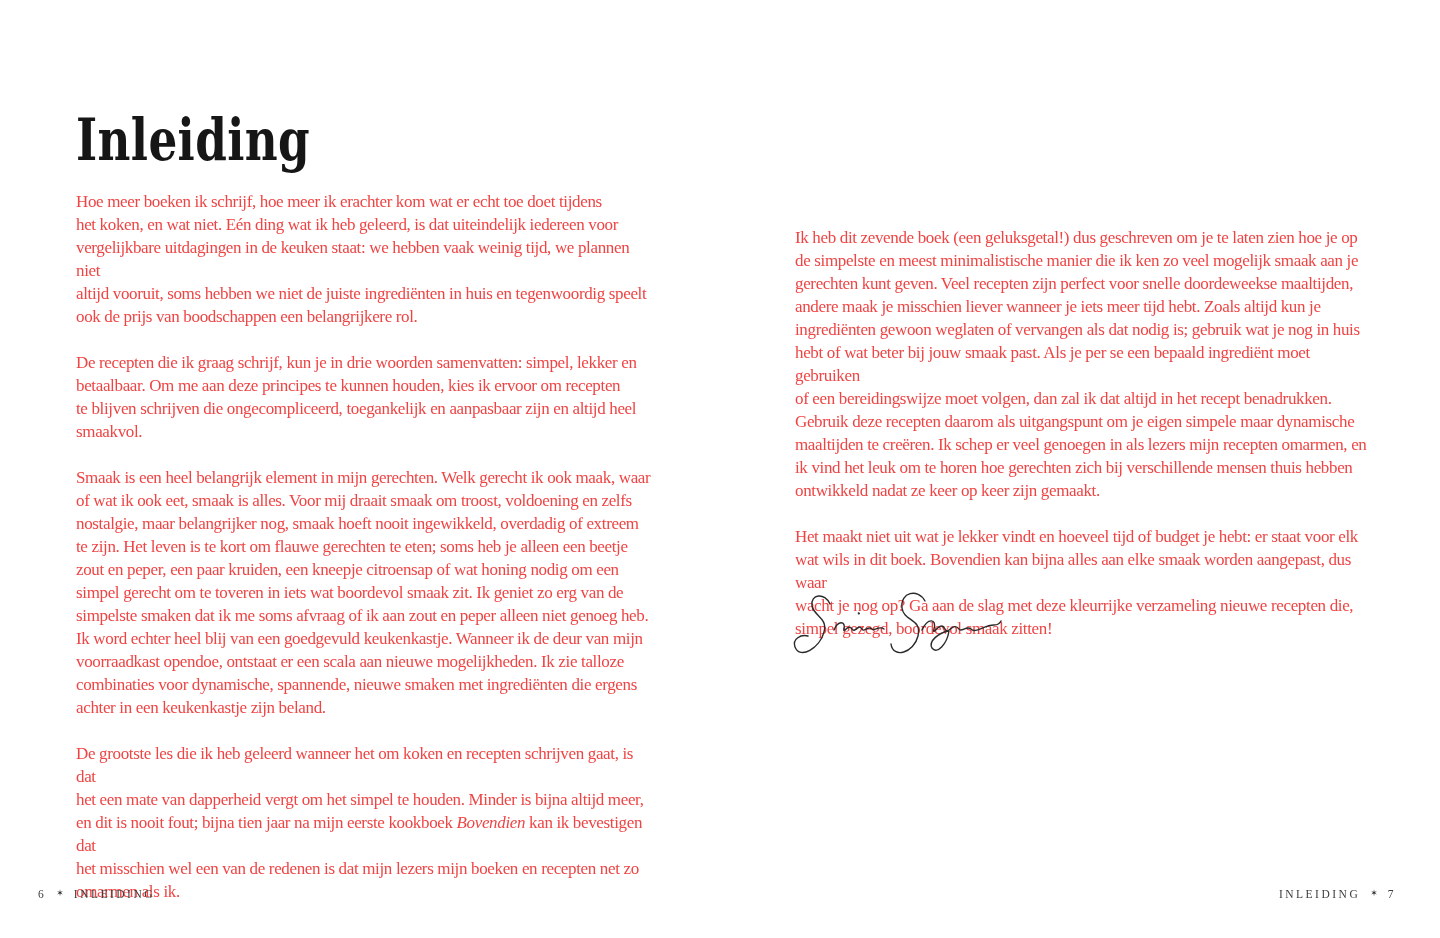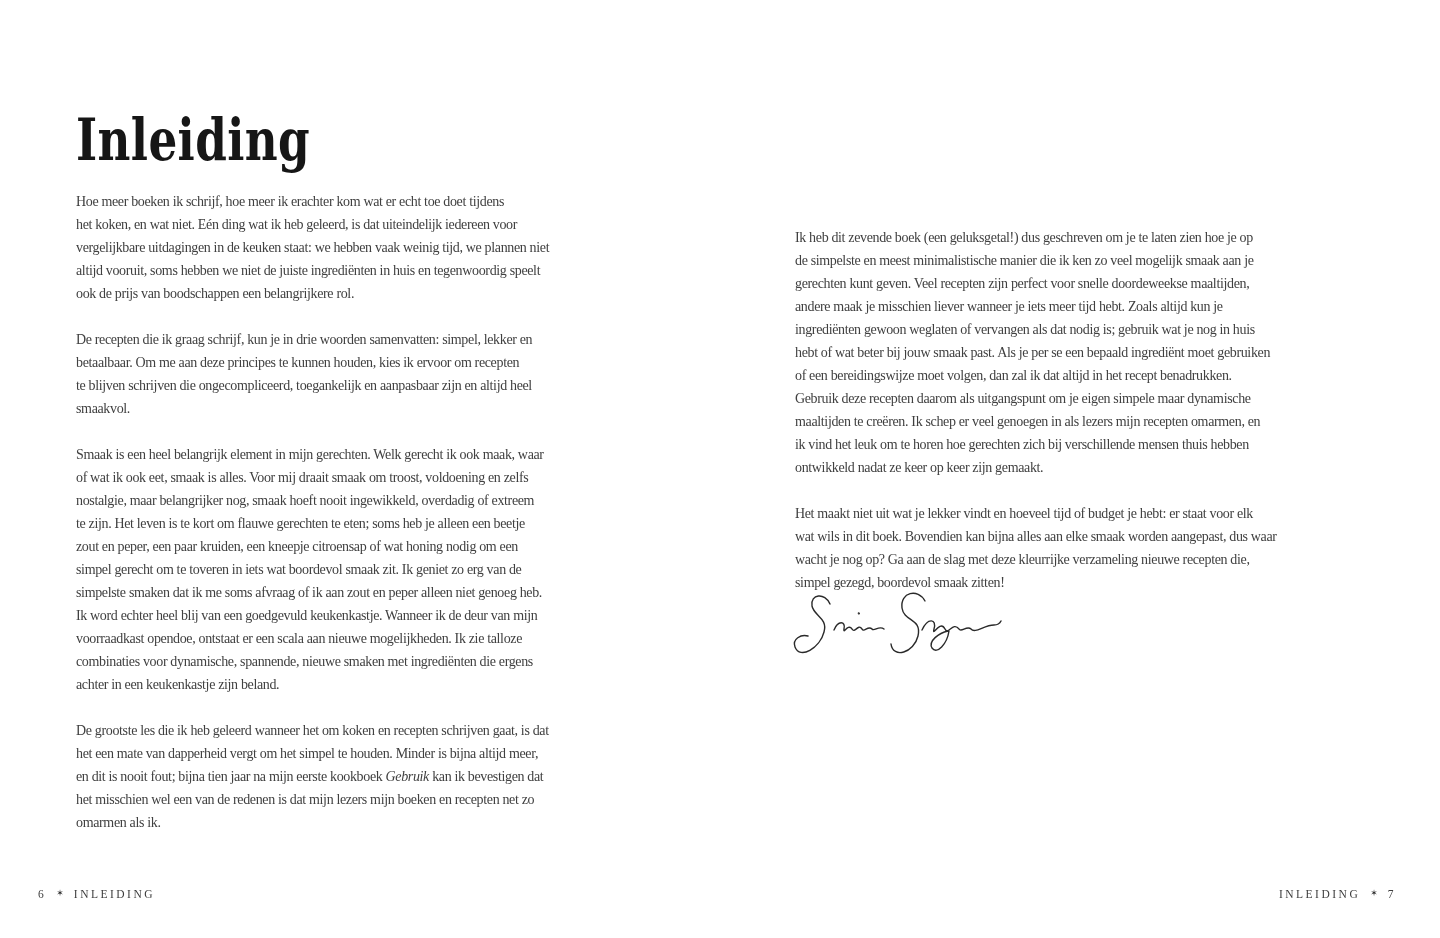--- a/index.html
+++ b/index.html
@@ -22,24 +22,24 @@
     transform-origin: left top;
     white-space: nowrap;
   }
   .text-col {
     position: absolute; top: 190px; width: 580px;
   }
   .left-col  { left: 76px; }
   .right-col { left: 795px; margin-top: 36px; }
   .text-col p {
     margin: 0 0 23px 0;
-    font-size: 14px; line-height: 23px;
+    font-size: 17px; line-height: 23px;
     letter-spacing: -0.35px;
     white-space: pre-line;
-    color: #404040;
+    color: #ef4444;
   }
   .text-col em { font-style: italic; }
   .footer {
     position: absolute; top: 888px;
     display: flex; align-items: center; gap: 10px;
     font-size: 11.5px; letter-spacing: 2.5px;
     color: #3c3c3c;
   }
   .footer-left  { left: 38px; }
   .footer-right { right: 44px; }
@@ -79,21 +79,21 @@
 te zijn. Het leven is te kort om flauwe gerechten te eten; soms heb je alleen een beetje
 zout en peper, een paar kruiden, een kneepje citroensap of wat honing nodig om een
 simpel gerecht om te toveren in iets wat boordevol smaak zit. Ik geniet zo erg van de
 simpelste smaken dat ik me soms afvraag of ik aan zout en peper alleen niet genoeg heb.
 Ik word echter heel blij van een goedgevuld keukenkastje. Wanneer ik de deur van mijn
 voorraadkast opendoe, ontstaat er een scala aan nieuwe mogelijkheden. Ik zie talloze
 combinaties voor dynamische, spannende, nieuwe smaken met ingrediënten die ergens
 achter in een keukenkastje zijn beland.</p>
       <p><span>De grootste les die ik heb geleerd wanneer het om koken en recepten schrijven gaat, is dat
 het een mate van dapperheid vergt om het simpel te houden. Minder is bijna altijd meer,
-en dit is nooit fout; bijna tien jaar na mijn eerste kookboek </span><em>Gebruik</em><span> kan ik bevestigen dat
+en dit is nooit fout; bijna tien jaar na mijn eerste kookboek </span><em>Bovendien</em><span> kan ik bevestigen dat
 het misschien wel een van de redenen is dat mijn lezers mijn boeken en recepten net zo
 omarmen als ik.</span></p>
     </div>
 
     <footer class="footer footer-left">
       <span>6</span>
       <span class="star">✶</span>
       <span>INLEIDING</span>
     </footer>
   </section>

